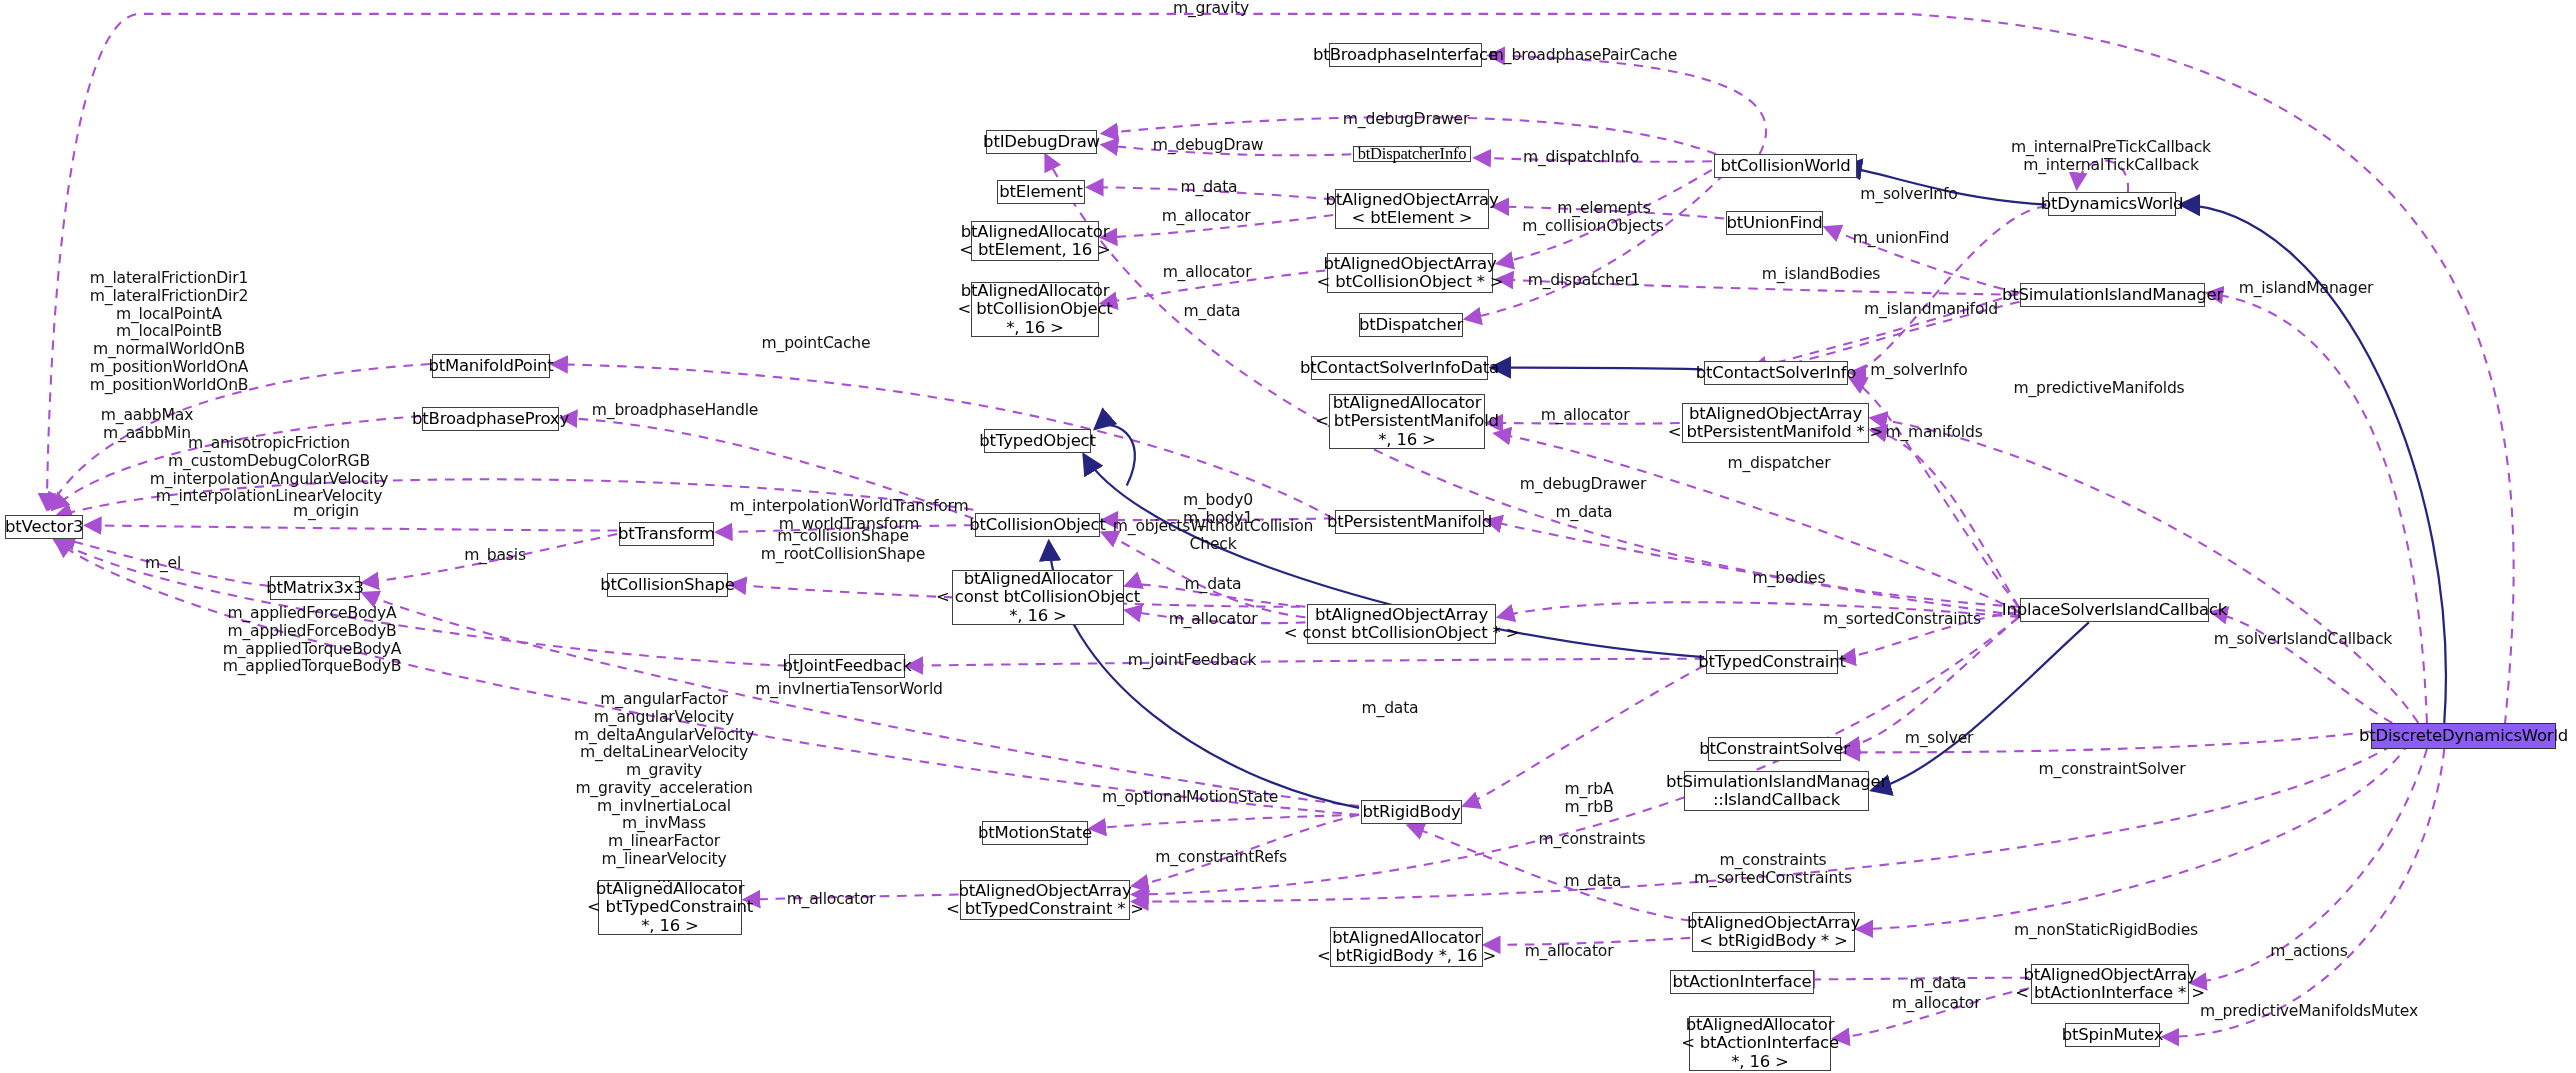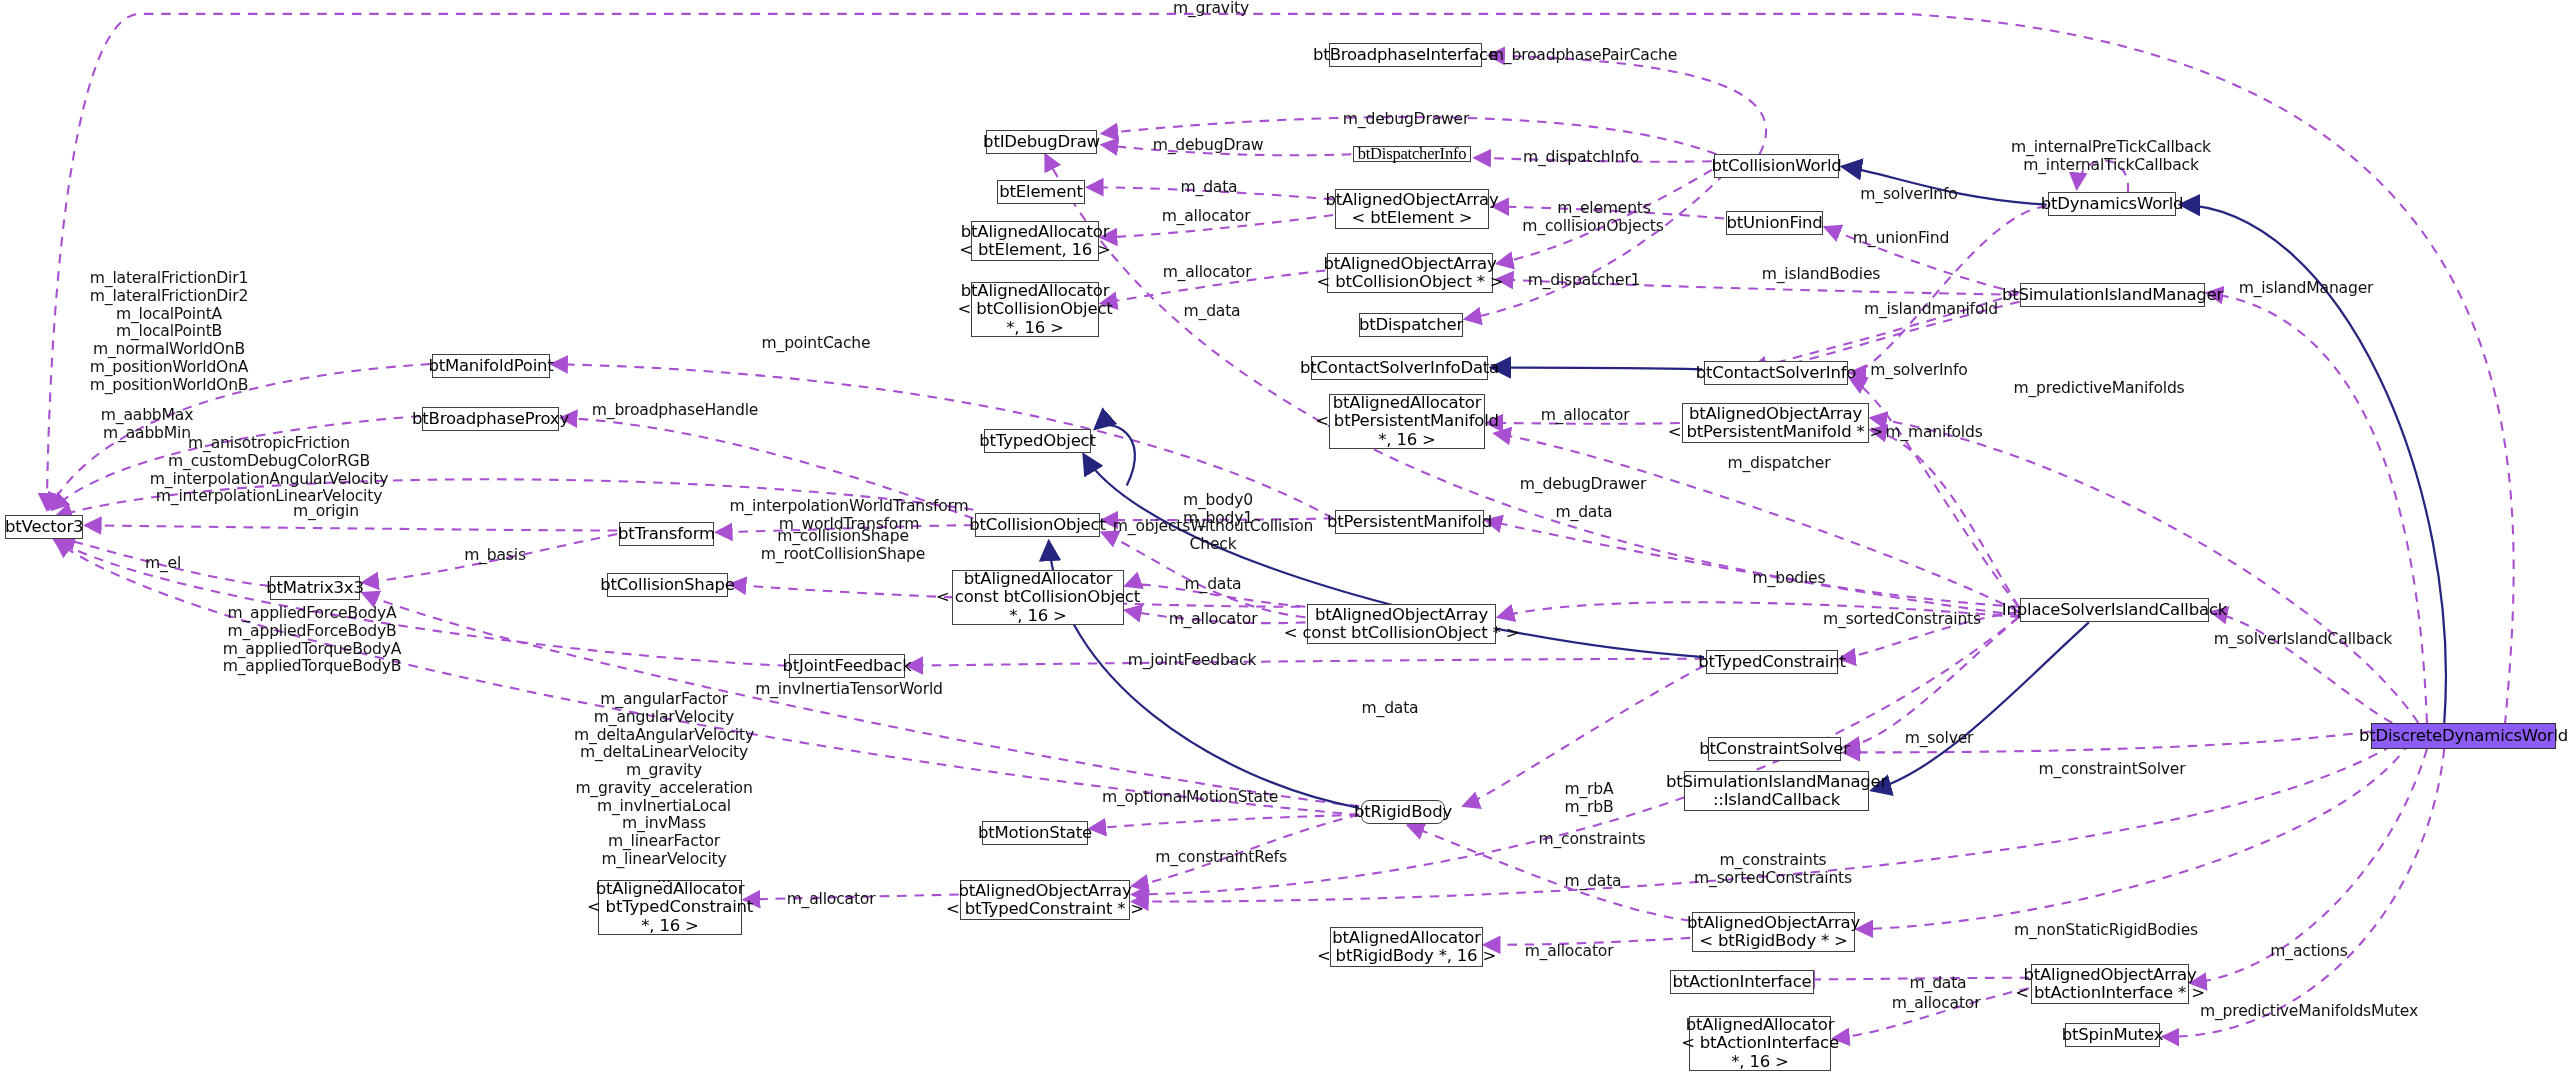--- a/index.html
+++ b/index.html
@@ -230,29 +230,29 @@
       <div class="node" style="left: 1311px; top: 356px; width: 177px; height: 24px;">btContactSolverInfoData</div>
       <div class="node" style="left: 1329px; top: 394px; width: 156px; height: 55px;">btAlignedAllocator
 &lt; btPersistentManifold
 *, 16 &gt;</div>
       <div class="node" style="left: 1335px; top: 510px; width: 149px; height: 24px;">btPersistentManifold</div>
       <div class="node" style="left: 1307px; top: 604px; width: 189px; height: 40px;">btAlignedObjectArray
 &lt; const btCollisionObject * &gt;</div>
       <div class="node" style="left: 960px; top: 880px; width: 170px; height: 40px;">btAlignedObjectArray
 &lt; btTypedConstraint * &gt;</div>
       <div class="node" style="left: 1726px; top: 211px; width: 97px; height: 24px;">btUnionFind</div>
-      <div class="node" style="left: 1714px; top: 154px; width: 125px; height: 24px;">btCollisionWorld</div>
+      <div class="node" style="left: 1714px; top: 154px; width: 143px; height: 24px;">btCollisionWorld</div>
       <div class="node" style="left: 2048px; top: 192px; width: 128px; height: 24px;">btDynamicsWorld</div>
       <div class="node" style="left: 2020px; top: 283px; width: 185px; height: 24px;">btSimulationIslandManager</div>
       <div class="node" style="left: 1704px; top: 361px; width: 144px; height: 24px;">btContactSolverInfo</div>
       <div class="node" style="left: 1682px; top: 403px; width: 187px; height: 40px;">btAlignedObjectArray
 &lt; btPersistentManifold * &gt;</div>
       <div class="node" style="left: 2020px; top: 598px; width: 189px; height: 24px;">InplaceSolverIslandCallback</div>
       <div class="node" style="left: 1706px; top: 650px; width: 132px; height: 24px;">btTypedConstraint</div>
-      <div class="node" style="left: 1361px; top: 800px; width: 84px; height: 24px; border-radius: 8px;">btRigidBody</div>
+      <div class="node" style="left: 1361px; top: 800px; width: 101px; height: 24px;">btRigidBody</div>
       <div class="node" style="left: 1708px; top: 737px; width: 133px; height: 24px;">btConstraintSolver</div>
       <div class="node" style="left: 1684px; top: 771px; width: 185px; height: 40px;">btSimulationIslandManager
 ::IslandCallback</div>
       <div class="node" style="left: 1692px; top: 912px; width: 163px; height: 40px;">btAlignedObjectArray
 &lt; btRigidBody * &gt;</div>
       <div class="node" style="left: 1330px; top: 927px; width: 153px; height: 40px;">btAlignedAllocator
 &lt; btRigidBody *, 16 &gt;</div>
       <div class="node" style="left: 1670px; top: 970px; width: 144px; height: 24px;">btActionInterface</div>
       <div class="node" style="left: 1689px; top: 1016px; width: 142px; height: 55px;">btAlignedAllocator
 &lt; btActionInterface

